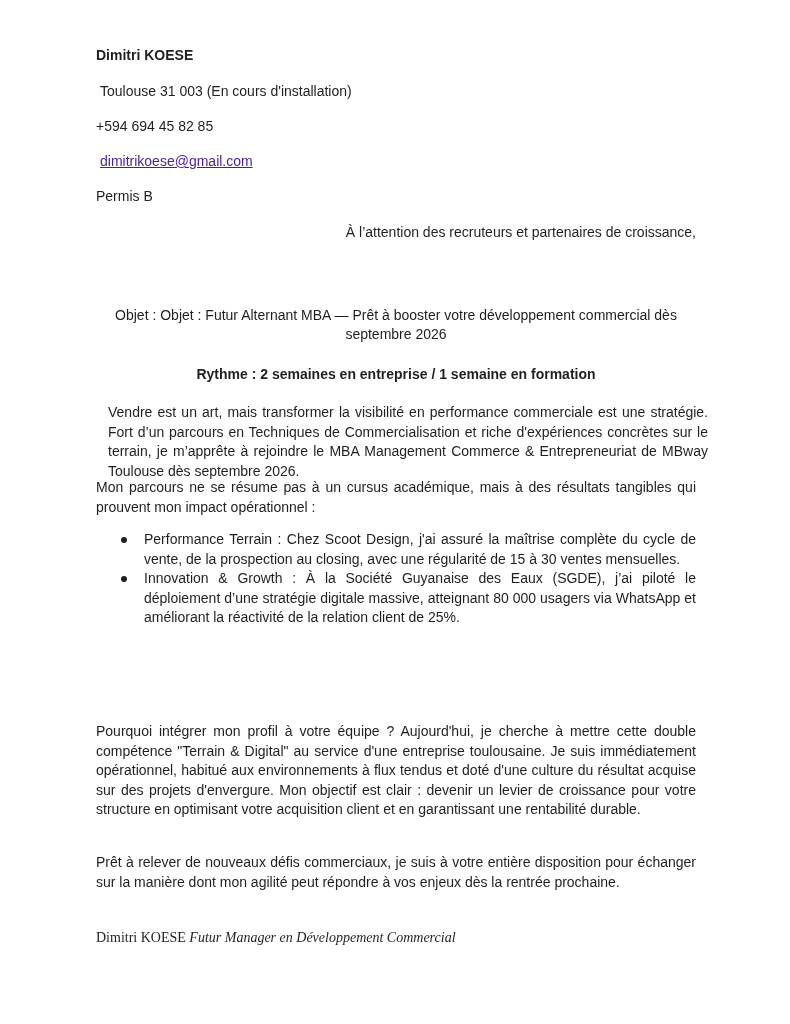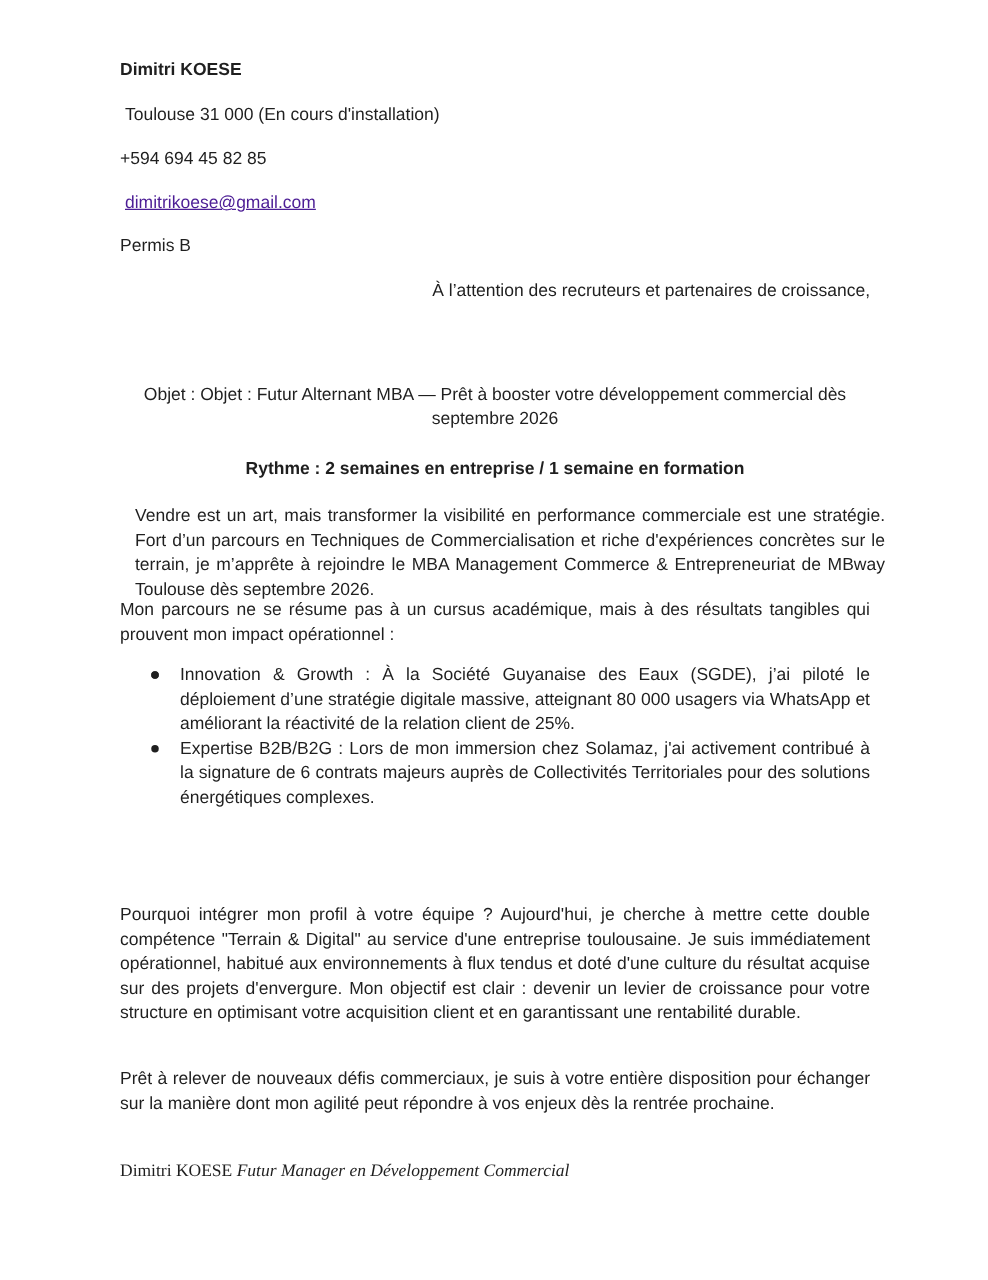--- a/index.html
+++ b/index.html
@@ -15,44 +15,41 @@
     .bullets { position: absolute; left: 0; width: 600px; margin: 0; padding: 0; list-style: none; }
     .bullets li { position: relative; padding-left: 48px; text-align: justify; line-height: 19.5px; }
     .bullet-dot { position: absolute; left: 25px; top: 7px; width: 6px; height: 6px; background: #1f1f1f; border-radius: 50%; }
     .italic { font-style: italic; }
   </style>
 </head>
 <body>
 
 <div class="page">
   <div class="line bold" style="top:46px;">Dimitri KOESE</div>
-  <div class="line" style="top:82px; left:4px;">Toulouse 31 000  (En cours d'installation)</div>
+  <div class="line" style="top:82px; left:4px;">Toulouse 31 003  (En cours d'installation)</div>
   <div class="line" style="top:117px;">+594 694 45 82 85</div>
   <a class="line link" style="top:152px; left:4px;">dimitrikoese@gmail.com</a>
   <div class="line" style="top:187px;">Permis B</div>
 
   <div class="right" style="top:223px;">À l’attention des recruteurs et partenaires de croissance,</div>
 
   <div class="center" style="top:306px;">Objet : Objet : Futur Alternant MBA — Prêt à booster votre développement commercial dès septembre 2026</div>
   <div class="center bold" style="top:365px;">Rythme : 2 semaines en entreprise / 1 semaine en formation</div>
 
   <div class="para" style="top:403px;margin-left:12px;">Vendre est un art, mais transformer la visibilité en performance commerciale est une stratégie. Fort d’un parcours en Techniques de Commercialisation et riche d'expériences concrètes sur le terrain, je m’apprête à rejoindre le MBA Management Commerce &amp; Entrepreneuriat de MBway Toulouse dès septembre 2026.</div>
   <div class="para" style="top:478px;">Mon parcours ne se résume pas à un cursus académique, mais à des résultats tangibles qui prouvent mon impact opérationnel :</div>
 
   <ul class="bullets" style="top:530px;">
     <li>
       <span class="bullet-dot"></span>
+      <span>Performance Terrain : Chez Scoot Design, j'ai assuré la maîtrise complète du cycle de vente, de la prospection au closing, avec une régularité de 15 à 30 ventes mensuelles.</span>
     </li>
     <li>
       <span class="bullet-dot"></span>
       <span>Innovation &amp; Growth : À la Société Guyanaise des Eaux (SGDE), j’ai piloté le déploiement d’une stratégie digitale massive, atteignant 80 000 usagers via WhatsApp et améliorant la réactivité de la relation client de 25%.</span>
-    </li>
-    <li>
-      <span class="bullet-dot"></span>
-      <span>Expertise B2B/B2G : Lors de mon immersion chez Solamaz, j'ai activement contribué à la signature de 6 contrats majeurs auprès de Collectivités Territoriales pour des solutions énergétiques complexes.</span>
     </li>
   </ul>
 
   <div class="para" style="top:722px;">Pourquoi intégrer mon profil à votre équipe ? Aujourd'hui, je cherche à mettre cette double compétence "Terrain &amp; Digital" au service d'une entreprise toulousaine. Je suis immédiatement opérationnel, habitué aux environnements à flux tendus et doté d'une culture du résultat acquise sur des projets d'envergure. Mon objectif est clair : devenir un levier de croissance pour votre structure en optimisant votre acquisition client et en garantissant une rentabilité durable.</div>
   <div class="para" style="top:853px;">Prêt à relever de nouveaux défis commerciaux, je suis à votre entière disposition pour échanger sur la manière dont mon agilité peut répondre à vos enjeux dès la rentrée prochaine.</div>
 
   <div class="line" style="top:929px;font-family:Liberation Serif, serif;">
     <span>Dimitri KOESE</span>
     <span class="italic">Futur Manager en Développement Commercial</span>
   </div>

